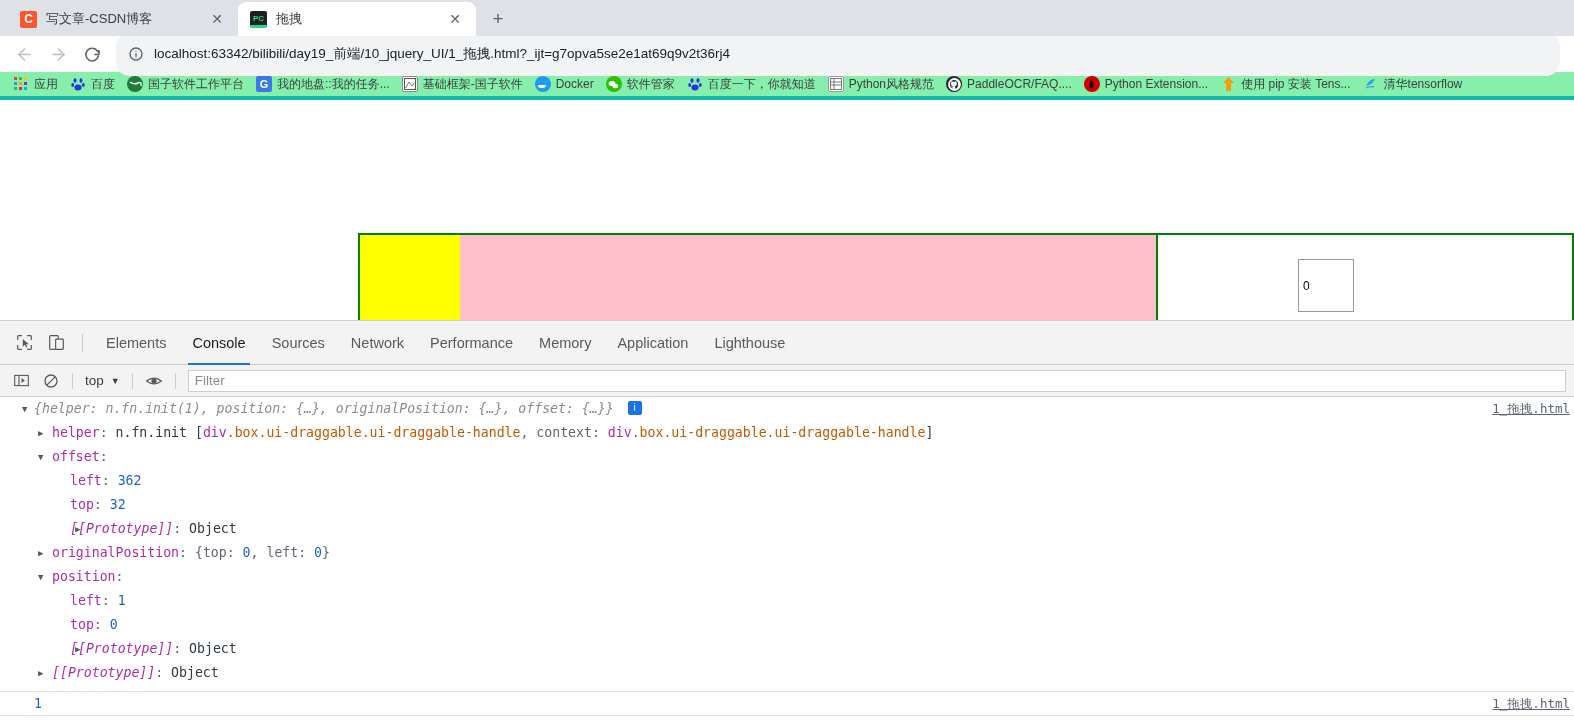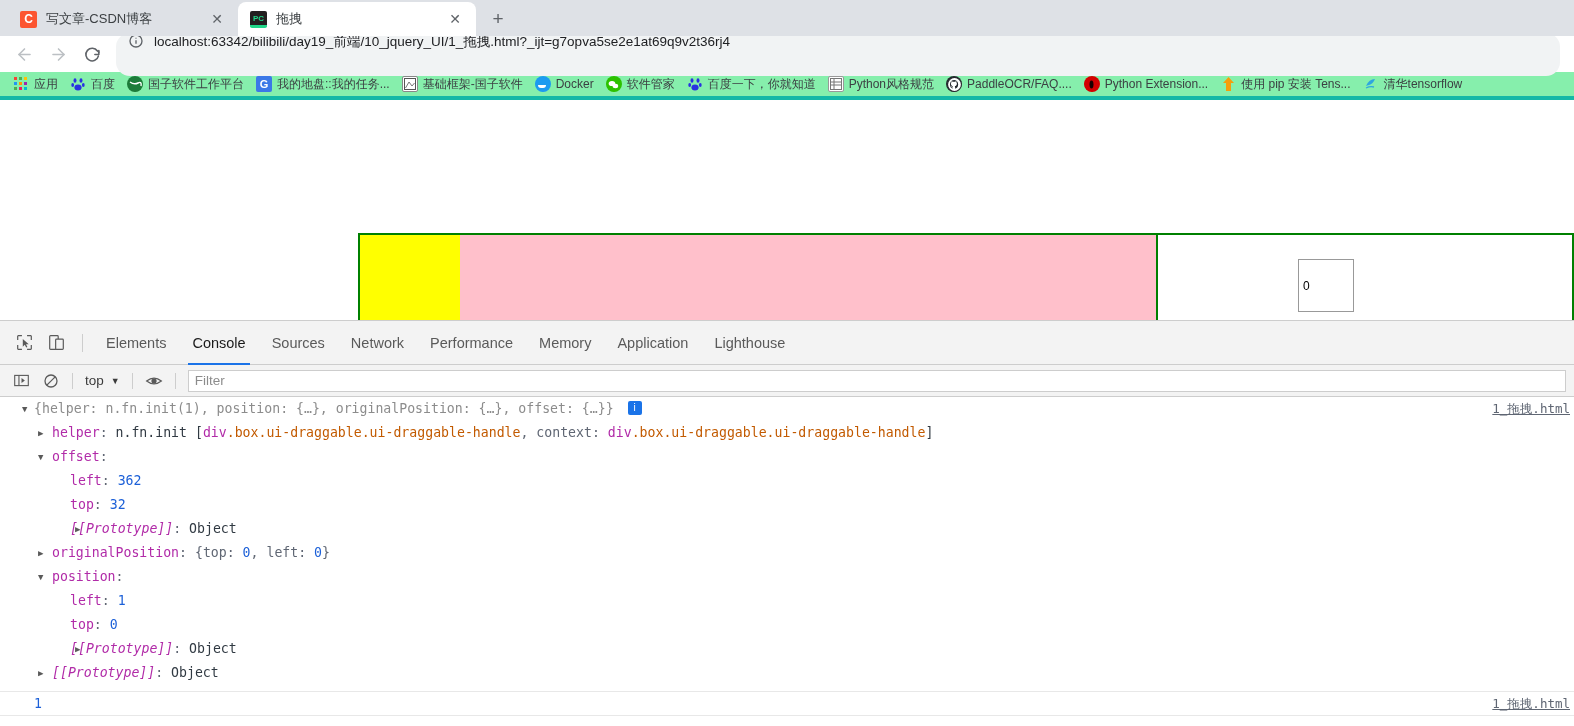--- a/index.html
+++ b/index.html
@@ -92,21 +92,21 @@
     flex: 0 0 28px;
   }
   .navbtn.dim { color: #bcc0c4; }
   .navbtn svg { display: block; }
   .omnibox {
     flex: 1 1 auto;
     height: 43px;
     background: #f1f3f4;
     border-radius: 14px;
     display: flex;
-    align-items: flex-start;
+    align-items: center;
     padding: 0 12px;
     margin-left: 4px;
     margin-right: 4px;
   }
   .omni-info {
     width: 17px; height: 17px; flex: 0 0 17px;
     margin-right: 9px;
     color: #5f6368;
   }
   .omni-url {
@@ -305,21 +305,21 @@
     position: absolute;
     color: #5a5a5a;
     font-size: 9px;
     top: 0; line-height: 24px;
   }
   .ind0 { padding-left: 52px; }
   .ind0 .tri { left: 38px; }
   .ind1 { padding-left: 70px; }
   .ind1 .tri { left: 57px; }
 
-  .preview { color: #8c8c8c; }
+  .preview { color: #8c8c8c; font-style: italic; }
   .k-prop { color: #b12ba8; }
   .k-proto { color: #b12ba8; font-style: italic; }
   .k-num { color: #1c60d8; }
   .k-plain { color: #303942; }
   .k-gray { color: #5f6673; }
   .k-tag { color: #b12ba8; text-align: right; }
   .k-cls { color: #c25a00; }
   .info-badge {
     display: inline-block;
     width: 14px; height: 14px;

